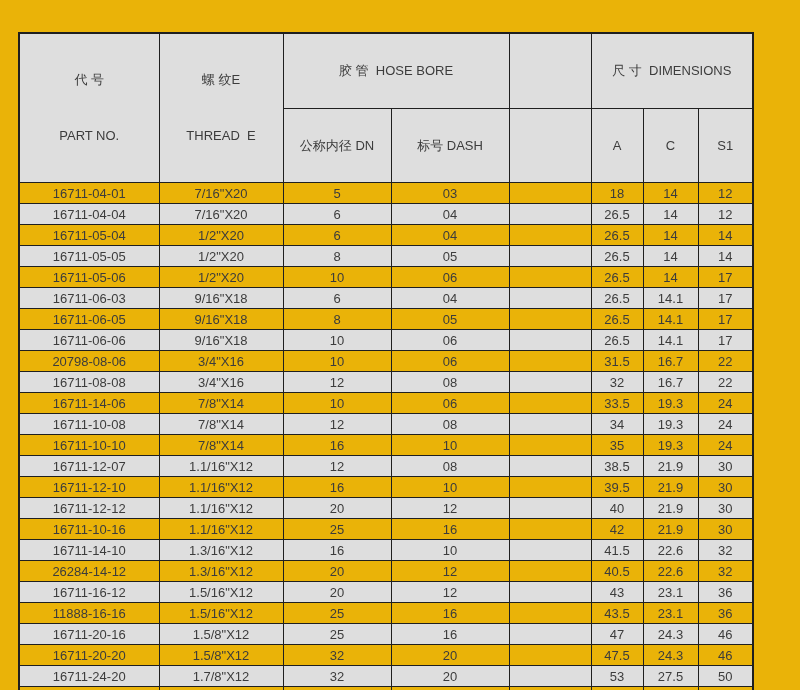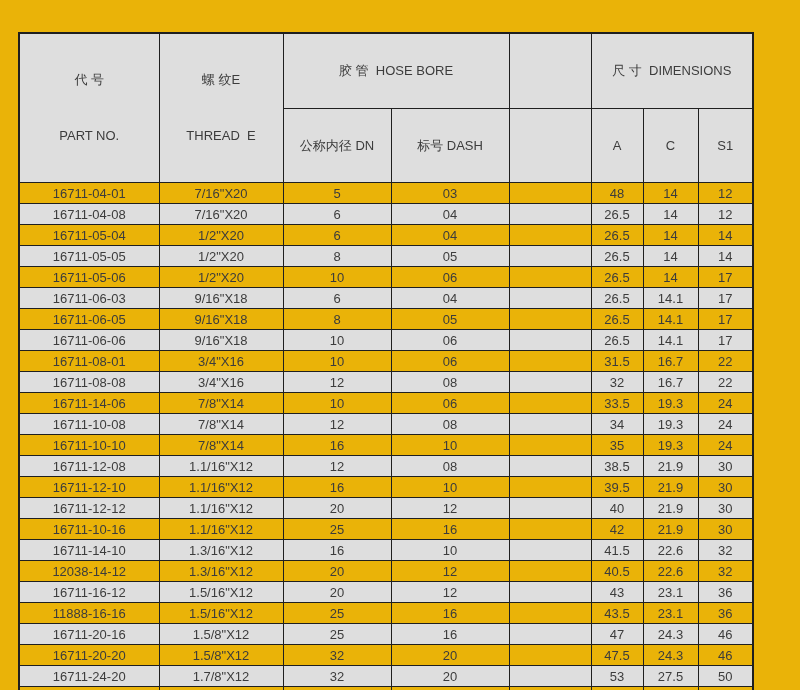--- a/index.html
+++ b/index.html
@@ -89,26 +89,26 @@
         <th>S1</th>
       </tr>
     </thead>
     <tbody>
         <tr>
           <td>16711-04-01</td>
           <td>7/16"X20</td>
           <td>5</td>
           <td>03</td>
           <td></td>
-          <td>48</td>
-          <td>14</td>
-          <td>12</td>
-        </tr>
-        <tr class="stripe">
-          <td>16711-04-08</td>
+          <td>18</td>
+          <td>14</td>
+          <td>12</td>
+        </tr>
+        <tr class="stripe">
+          <td>16711-04-04</td>
           <td>7/16"X20</td>
           <td>6</td>
           <td>04</td>
           <td></td>
           <td>26.5</td>
           <td>14</td>
           <td>12</td>
         </tr>
         <tr>
           <td>16711-05-04</td>
@@ -164,21 +164,21 @@
           <td>16711-06-06</td>
           <td>9/16"X18</td>
           <td>10</td>
           <td>06</td>
           <td></td>
           <td>26.5</td>
           <td>14.1</td>
           <td>17</td>
         </tr>
         <tr>
-          <td>16711-08-01</td>
+          <td>20798-08-06</td>
           <td>3/4"X16</td>
           <td>10</td>
           <td>06</td>
           <td></td>
           <td>31.5</td>
           <td>16.7</td>
           <td>22</td>
         </tr>
         <tr class="stripe">
           <td>16711-08-08</td>
@@ -214,21 +214,21 @@
           <td>16711-10-10</td>
           <td>7/8"X14</td>
           <td>16</td>
           <td>10</td>
           <td></td>
           <td>35</td>
           <td>19.3</td>
           <td>24</td>
         </tr>
         <tr class="stripe">
-          <td>16711-12-08</td>
+          <td>16711-12-07</td>
           <td>1.1/16"X12</td>
           <td>12</td>
           <td>08</td>
           <td></td>
           <td>38.5</td>
           <td>21.9</td>
           <td>30</td>
         </tr>
         <tr>
           <td>16711-12-10</td>
@@ -264,21 +264,21 @@
           <td>16711-14-10</td>
           <td>1.3/16"X12</td>
           <td>16</td>
           <td>10</td>
           <td></td>
           <td>41.5</td>
           <td>22.6</td>
           <td>32</td>
         </tr>
         <tr>
-          <td>12038-14-12</td>
+          <td>26284-14-12</td>
           <td>1.3/16"X12</td>
           <td>20</td>
           <td>12</td>
           <td></td>
           <td>40.5</td>
           <td>22.6</td>
           <td>32</td>
         </tr>
         <tr class="stripe">
           <td>16711-16-12</td>

